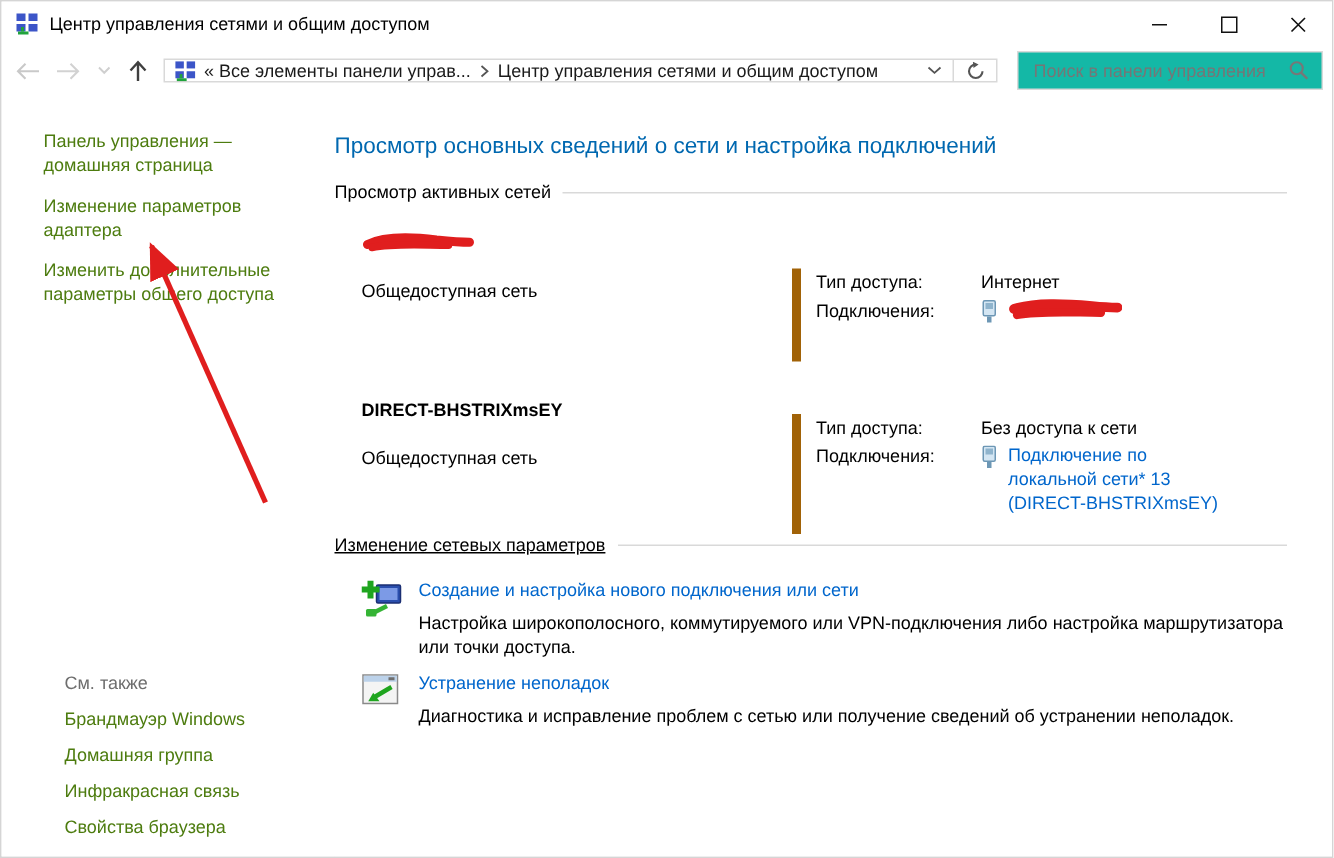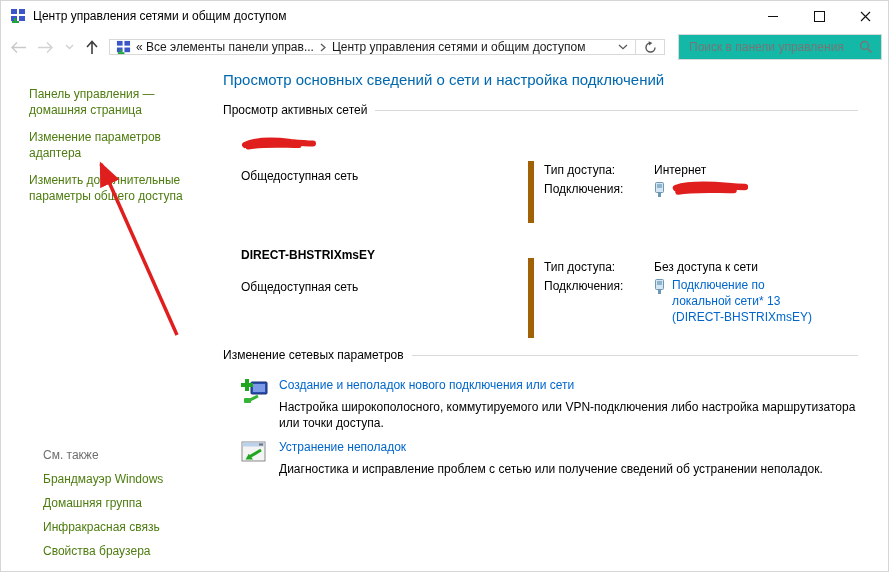--- a/index.html
+++ b/index.html
@@ -30,21 +30,21 @@
   .search-box input{border:none;outline:none;flex:1;font-family:"Liberation Sans",sans-serif;font-size:12px;color:#333;background:transparent;min-width:0;}
   .search-box input::placeholder{color:#767676;}
   
   .sidebar{position:absolute;top:62px;left:0;width:222px;bottom:0;box-sizing:border-box;padding:23px 0 0 28px;background:#fff;}
   .side-link{color:#4d7c0f;width:168px;line-height:16px;margin-bottom:11px;cursor:pointer;}
   .see-also{position:absolute;left:42px;top:385px;}
   .see-also-header{color:#6e6e6e;margin-bottom:9px;}
   .see-also .side-link{margin-bottom:8px;}
   
   .main{position:absolute;top:62px;left:222px;right:0;bottom:0;background:#fff;}
-  .page-title{font-size:15px;font-weight:400;color:#0068b0;margin:7px 0 0 0;line-height:20px;}
+  .page-title{font-size:15px;font-weight:400;color:#0068b0;margin:25px 0 0 0;line-height:20px;}
   .section-head{display:flex;align-items:center;margin-top:13px;padding-right:30px;}
   .section-head .txt{white-space:nowrap;color:#000;}
   .section-head .rule{flex:1;border-top:1px solid #d9d9d9;margin-left:8px;}
   .net-row{display:flex;margin:17px 0 0 18px;}
   .net-left{width:287px;box-sizing:border-box;}
   .net-name{font-weight:700;line-height:16px;}
   .net-sub{margin-top:16px;line-height:16px;}
   .net-right{border-left:6px solid #a16207;padding-left:10px;flex:1;min-height:62px;margin-top:27px;}
   .kv{display:flex;line-height:19px;align-items:flex-start;}
   .kv .k{width:110px;flex:0 0 110px;}
@@ -232,38 +232,38 @@
                 <rect x="3" y="2" width="5" height="4" fill="#8fb4cd"></rect>
                 <rect x="4" y="11" width="3" height="4" fill="#6d97b5"></rect>
               </svg>
             </span>
             <span class="conn-link">Подключение по локальной сети* 13 (DIRECT-BHSTRIXmsEY)</span>
           </span>
         </div>
       </div>
     </div>
 
-    <div class="section-head" style="margin-top:10px;">
+    <div class="section-head" style="margin-top:0;text-decoration:underline;">
       <span class="txt">Изменение сетевых параметров</span>
       <span class="rule"></span>
     </div>
 
     <div class="set-item">
       <span class="set-icon">
         <svg width="28" height="26" viewBox="0 0 28 26">
           <rect x="10" y="3" width="16" height="12" rx="1" fill="#2a4ead" stroke="#1b2f73"></rect>
           <rect x="12" y="5" width="12" height="8" fill="#7c9ae6"></rect>
           <rect x="4" y="0" width="4" height="12" fill="#1fa51f"></rect>
           <rect x="0" y="4" width="12" height="4" fill="#1fa51f"></rect>
           <path d="M7 22 L17 17" stroke="#35b435" stroke-width="3"></path>
           <rect x="3" y="19" width="7" height="5" rx="1" fill="#35b435"></rect>
         </svg>
       </span>
       <div>
-        <div class="link set-link">Создание и неполадок нового подключения или сети</div>
+        <div class="link set-link">Создание и настройка нового подключения или сети</div>
         <div class="set-desc">Настройка широкополосного, коммутируемого или VPN-подключения либо настройка маршрутизатора или точки доступа.</div>
       </div>
     </div>
 
     <div class="set-item" style="margin-top:8px;">
       <span class="set-icon">
         <svg width="26" height="23" viewBox="0 0 26 23">
           <rect x="1" y="1" width="23" height="19" fill="#f4f4f4" stroke="#8a8a8a"></rect>
           <rect x="1.5" y="1.5" width="22" height="4" fill="#bcd2ea"></rect>
           <rect x="18" y="2.5" width="4" height="2" fill="#6f6f6f"></rect>

